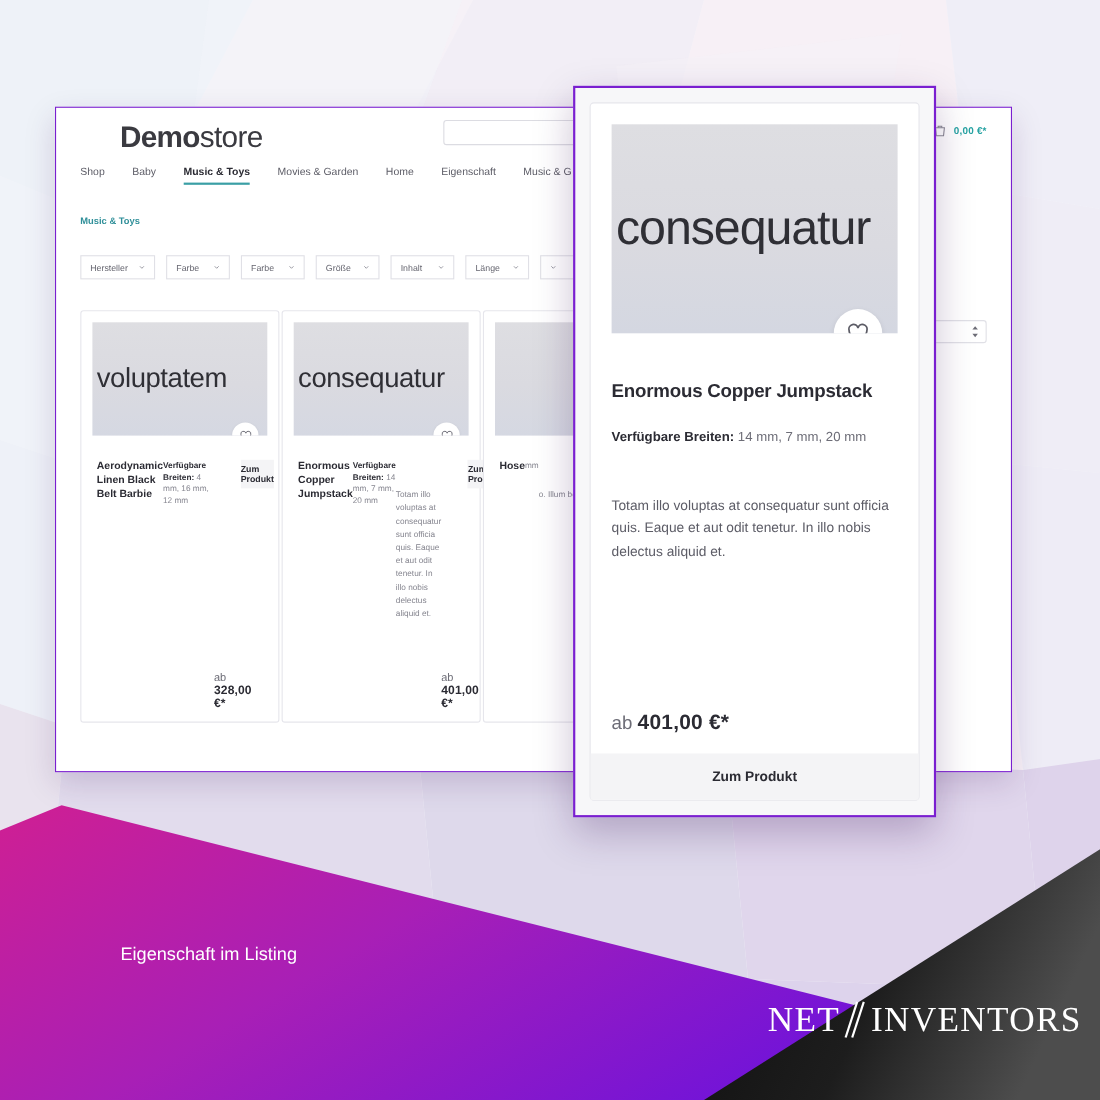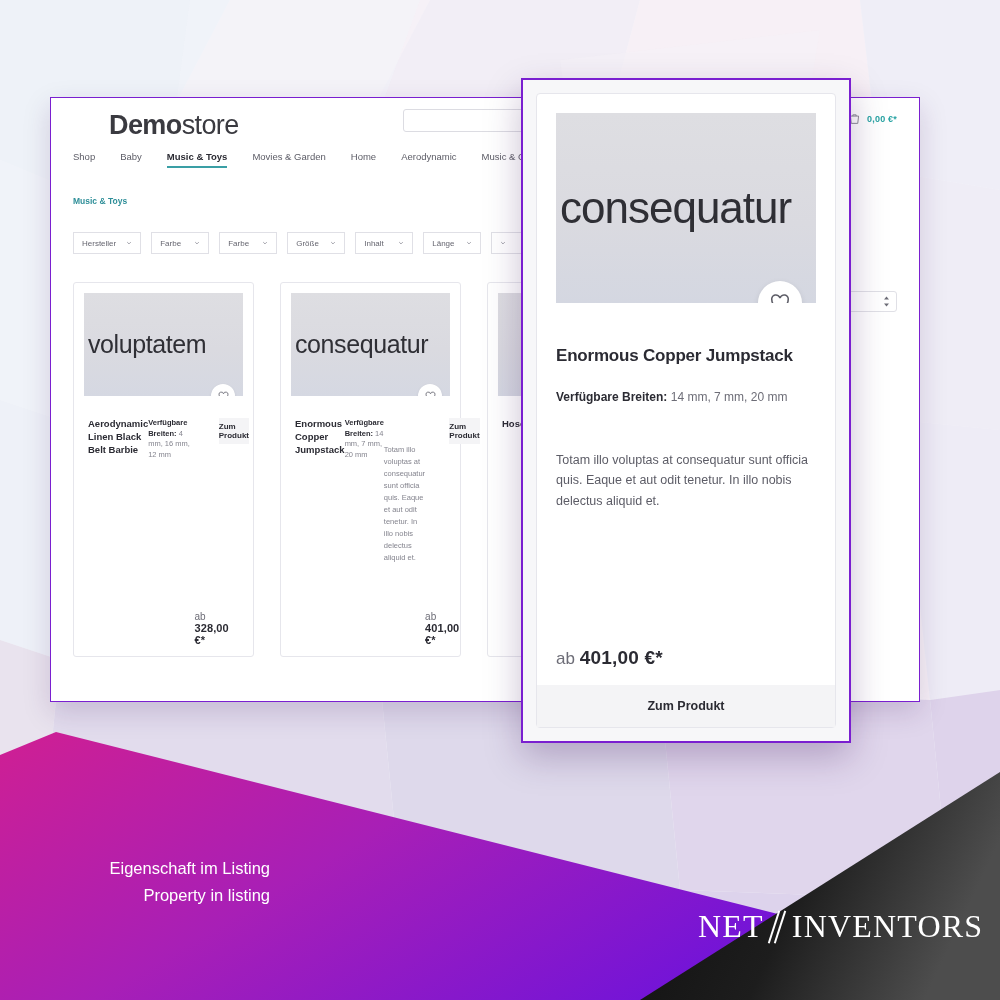--- a/index.html
+++ b/index.html
@@ -98,21 +98,21 @@
     position:absolute; right:22px; top:193px;
     width:62px; height:21px;
     border:1px solid #e0e0e6; border-radius:3px;
     background:#fff;
     display:flex; align-items:center; justify-content:flex-end;
     padding-right:6px;
   }
 
   
   .grid {
-    display:flex; gap:26px;
+    display:flex; gap:2px;
     padding:28px 22px 0 22px;
   }
   .card {
     width:181px; min-height:375px;
     border:1px solid #e6e6ec; border-radius:3px;
     background:#fff;
     display:flex; flex-direction:column;
     padding:10px 10px 0 10px;
     position:relative;
     flex:none;
@@ -294,21 +294,21 @@
         <span class="cart-total">0,00 €*</span>
       </div>
     </div>
 
     <div class="nav">
       <div class="nav-item">Shop</div>
       <div class="nav-item">Baby</div>
       <div class="nav-item active">Music &amp; Toys</div>
       <div class="nav-item">Movies &amp; Garden</div>
       <div class="nav-item">Home</div>
-      <div class="nav-item">Aerodynamic</div>
+      <div class="nav-item">Eigenschaft</div>
       <div class="nav-item">Music &amp; G</div>
     </div>
 
     <div class="breadcrumb">Music &amp; Toys</div>
 
     <div class="filters">
       <div class="filter-pill">
         <span>Hersteller</span>
         <svg class="chev" viewBox="0 0 10 10" fill="none" stroke="#8a8a94" stroke-width="1.3">
             <path d="M2 3.5L5 6.5L8 3.5"></path>
@@ -471,21 +471,20 @@
       <stop offset="0.55" stop-color="#1d1d1d"></stop>
       <stop offset="1" stop-color="#4d4d4d"></stop>
     </linearGradient>
   </defs>
   <polygon points="56,32 1000,270 1000,300 0,300 0,55" fill="url(#gMag)"></polygon>
   <polygon points="1000,72 1000,300 640,300" fill="url(#gBlk)"></polygon>
 </svg>
 
 <div class="banner-caption">
   <div>Eigenschaft im Listing</div>
-  <div>Property in listing</div>
 </div>
 
 <div class="logo">
   <span>NET</span>
   <span class="slash">
       <i></i>
       <i></i>
     </span>
   <span>INVENTORS</span>
 </div>

